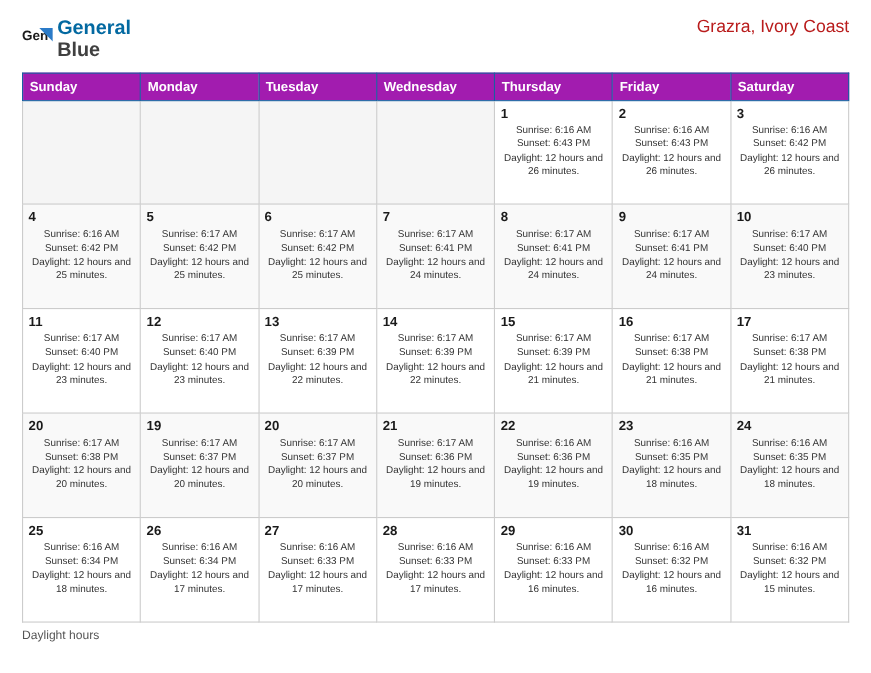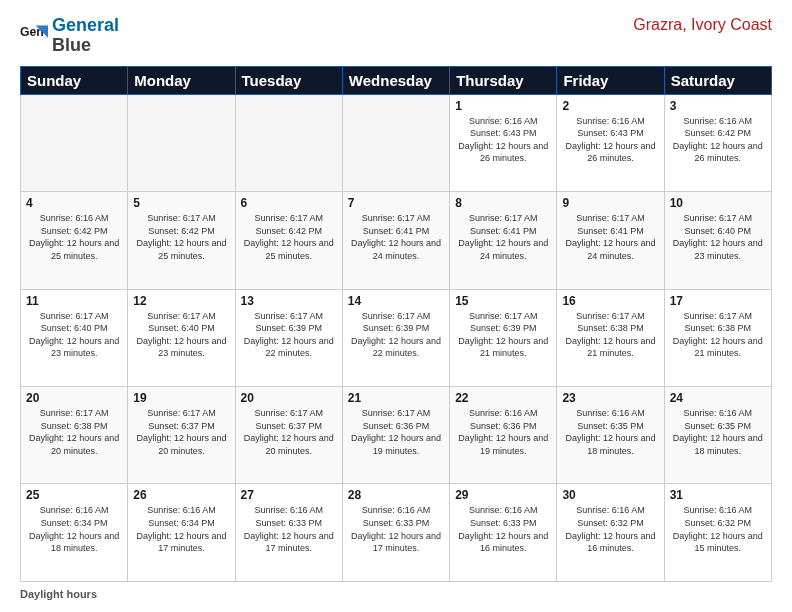--- a/index.html
+++ b/index.html
@@ -6,21 +6,21 @@
     body {
       font-family: Arial, sans-serif;
       background: #fff;
       width: 792px;
       height: 612px;
       overflow: hidden;
     }
     .page {
       width: 792px;
       height: 612px;
-      padding: 16px 20px 12px 20px;
+      padding: 16px 20px 28px 20px;
       display: flex;
       flex-direction: column;
     }
     .header {
       display: flex;
       justify-content: space-between;
       align-items: flex-start;
       margin-bottom: 10px;
     }
     .logo {
@@ -53,23 +53,23 @@
     .subtitle {
       font-size: 16px;
       color: #b91c1c;
     }
     .calendar {
       width: 100%;
       border-collapse: collapse;
       flex: 1;
     }
     .calendar th {
-      background: #0f172a;
+      background: #a21caf;
       color: #fff;
-      font-size: 15px;
+      font-size: 12px;
       font-weight: bold;
       padding: 5px 6px;
       text-align: left;
       border: 1px solid #1a5fa0;
     }
     .calendar td {
       border: 1px solid #ccc;
       vertical-align: top;
       padding: 4px 5px;
       width: calc(100% / 7);
@@ -94,21 +94,20 @@
     .day-info {
       font-size: 9px;
       line-height: 1.4;
       color: #333;
       text-align: center;
     }
     .footer {
       margin-top: 6px;
       font-size: 11px;
       color: #555;
-      font-weight: bold;
     }
   </style>
 </head>
 <body>
 
 <div class="page">
   <div class="header">
     <div class="logo">
       <svg class="logo-icon" viewBox="0 0 32 32">
         <text y="16" font-size="14" font-weight="bold" fill="#1a1a1a">Gen</text>

